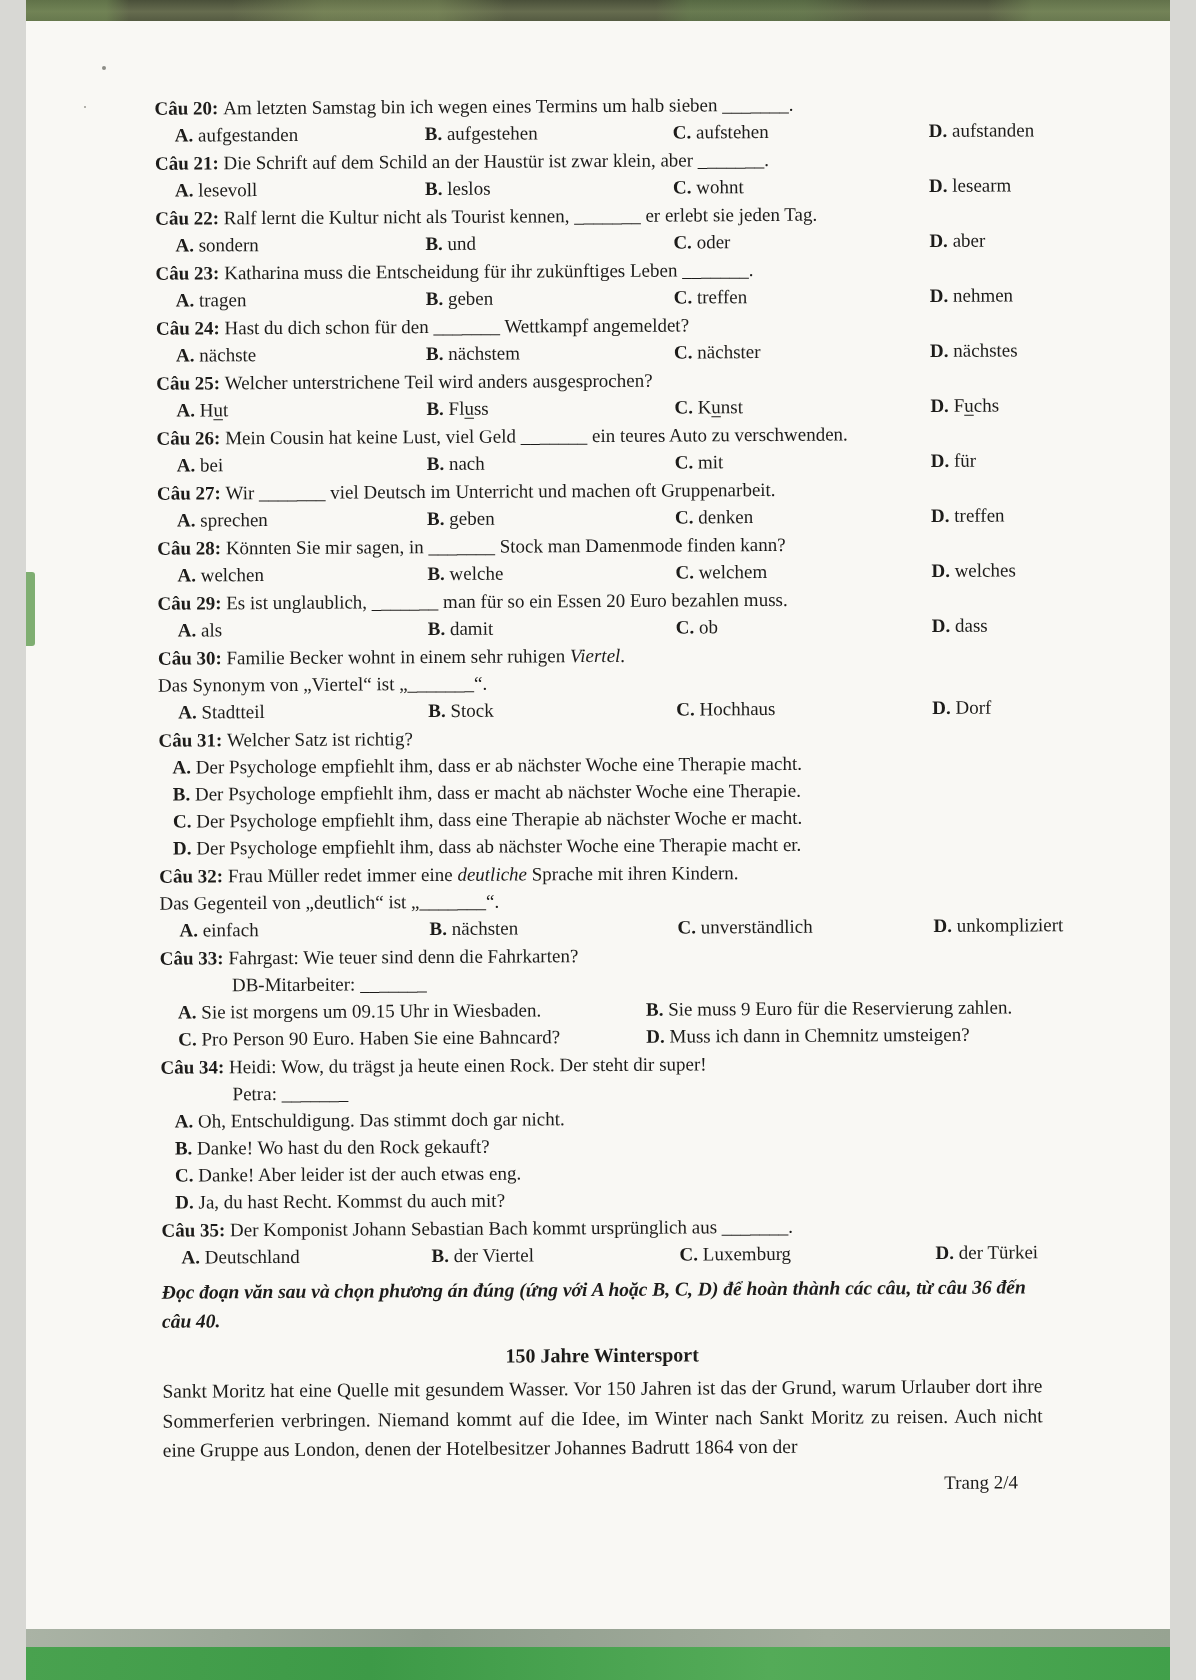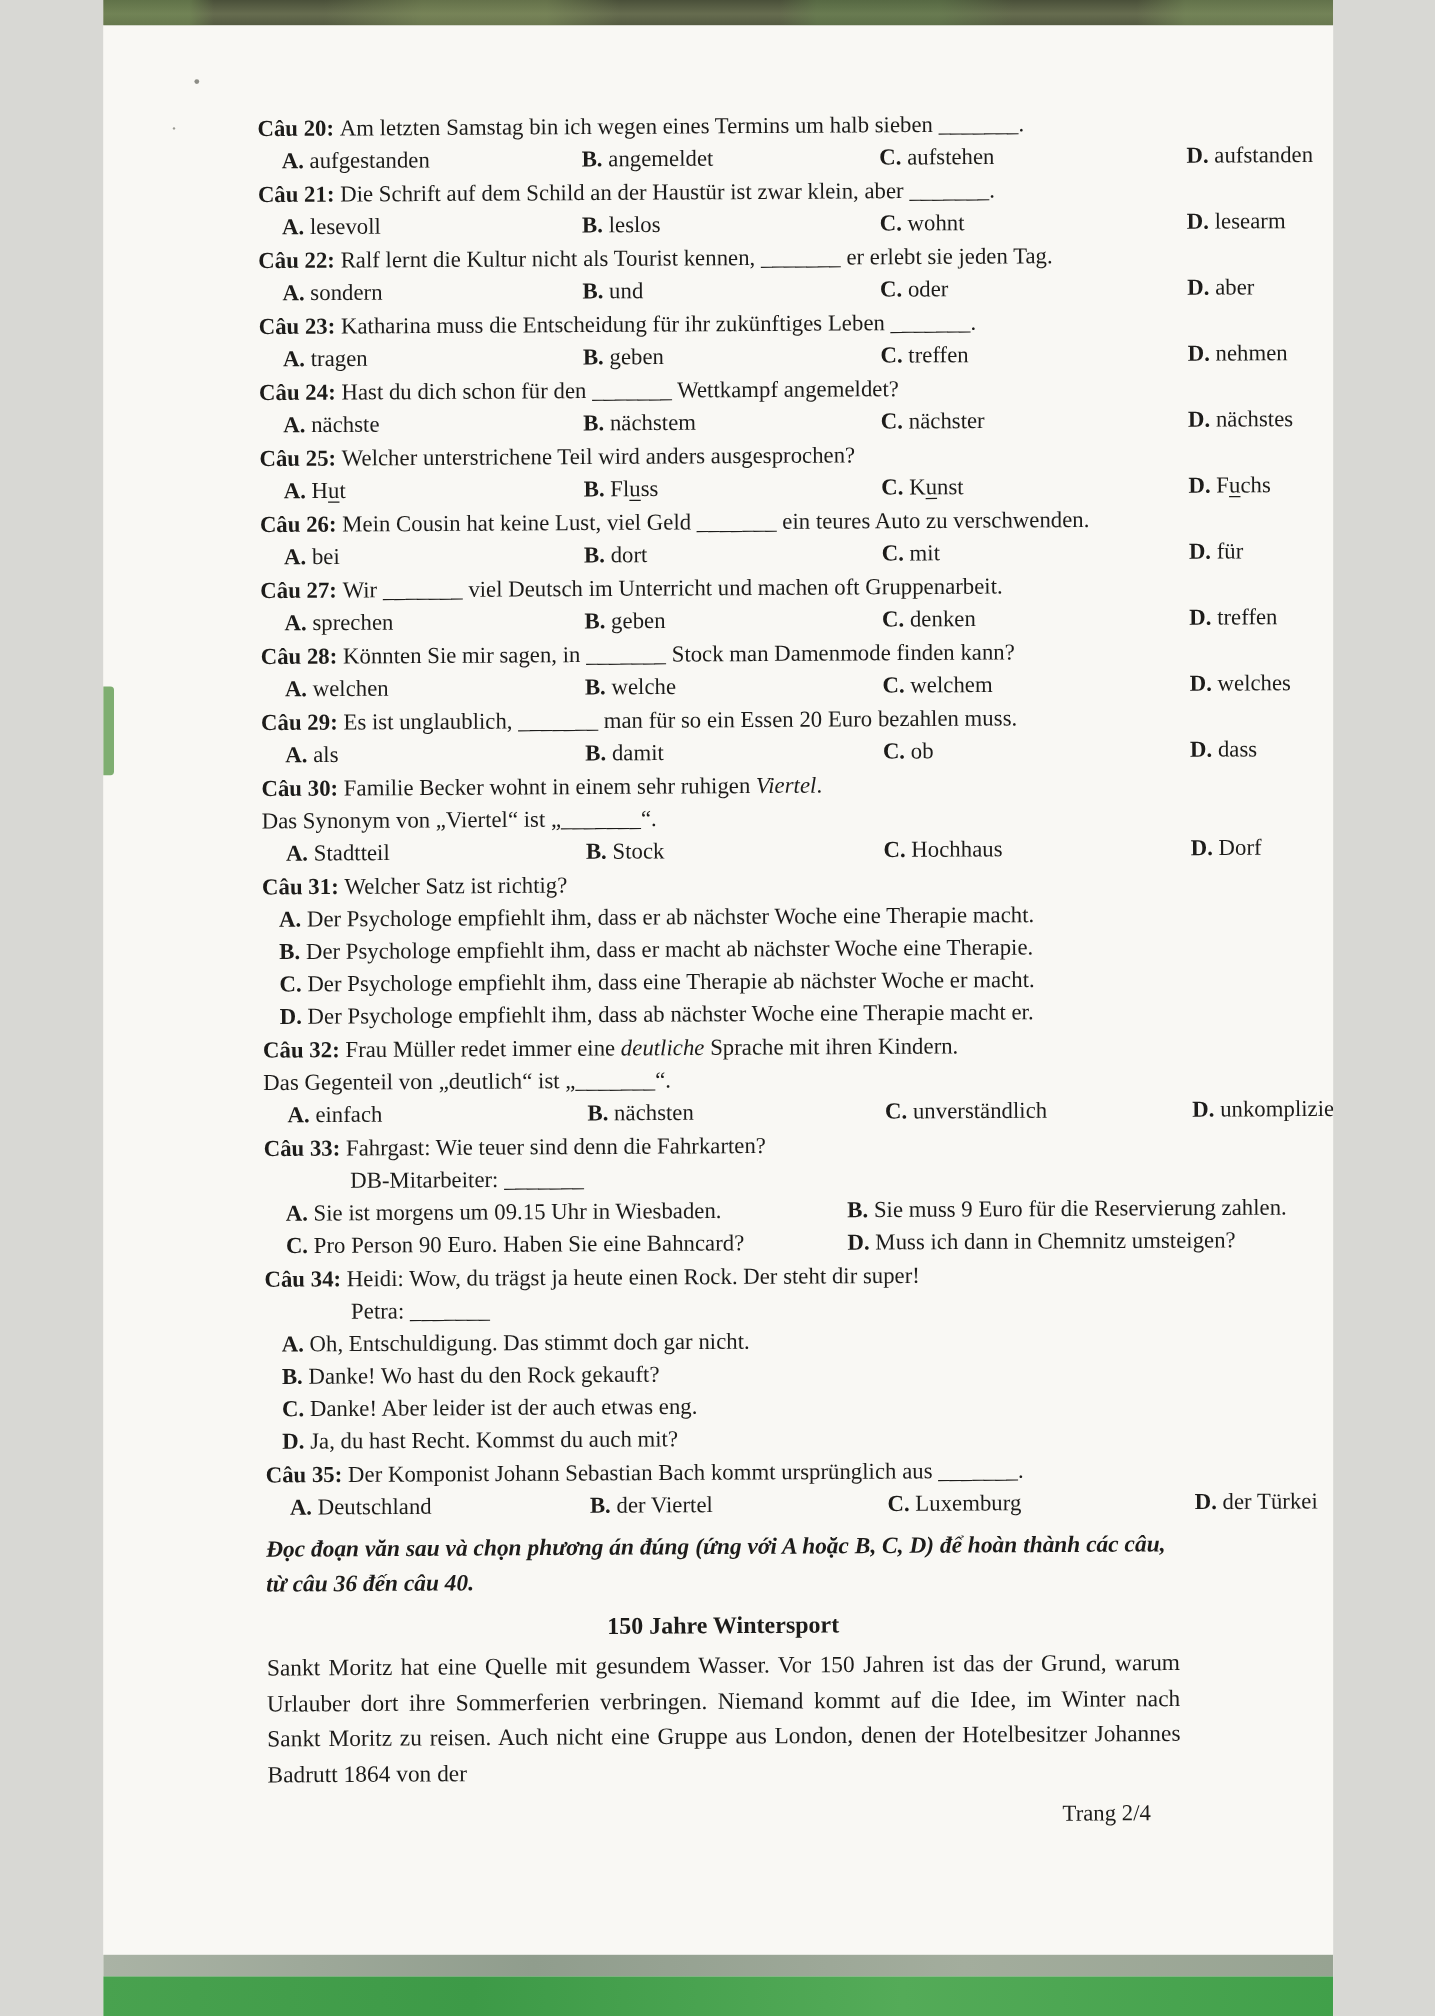--- a/index.html
+++ b/index.html
@@ -1,19 +1,19 @@
 <!DOCTYPE html>
 <html><head>
 <meta charset="utf-8">
 <style>
   * { margin:0; padding:0; box-sizing:border-box; }
   html,body { background:#d8d8d4; }
   .page {
     position:relative;
-    width:1025px; height:1680px;
+    width:1144px; height:1680px;
     margin:0 auto;
     background:#f9f8f4;
     font-family:"Liberation Serif","DejaVu Serif",serif;
     color:#1d1c1a;
     overflow:hidden;
   }
   
   .band-top {
     position:absolute; top:0; left:0; width:100%; height:21px;
     background:
@@ -94,21 +94,21 @@
   <div class="band-top"></div>
   <div class="speck"></div>
   <div class="mark-left"></div>
 
   <div class="content">
     <div id="questions">
         <div class="question">
           <div class="q-line"><span class="bold">Câu 20: </span><span>Am letzten Samstag bin ich wegen eines Termins um halb sieben _______.</span></div>
           <div class="options row4">
             <div class="option"><span class="bold">A. </span><span>aufgestanden</span></div>
-            <div class="option"><span class="bold">B. </span><span>angemeldet</span></div>
+            <div class="option"><span class="bold">B. </span><span>aufgestehen</span></div>
             <div class="option"><span class="bold">C. </span><span>aufstehen</span></div>
             <div class="option"><span class="bold">D. </span><span>aufstanden</span></div>
           </div>
         </div>
         <div class="question">
           <div class="q-line"><span class="bold">Câu 21: </span><span>Die Schrift auf dem Schild an der Haustür ist zwar klein, aber _______.</span></div>
           <div class="options row4">
             <div class="option"><span class="bold">A. </span><span>lesevoll</span></div>
             <div class="option"><span class="bold">B. </span><span>leslos</span></div>
             <div class="option"><span class="bold">C. </span><span>wohnt</span></div>
@@ -148,21 +148,21 @@
             <div class="option"><span class="bold">A. </span><span>H</span><span class="ul">u</span><span>t</span></div>
             <div class="option"><span class="bold">B. </span><span>Fl</span><span class="ul">u</span><span>ss</span></div>
             <div class="option"><span class="bold">C. </span><span>K</span><span class="ul">u</span><span>nst</span></div>
             <div class="option"><span class="bold">D. </span><span>F</span><span class="ul">u</span><span>chs</span></div>
           </div>
         </div>
         <div class="question">
           <div class="q-line"><span class="bold">Câu 26: </span><span>Mein Cousin hat keine Lust, viel Geld _______ ein teures Auto zu verschwenden.</span></div>
           <div class="options row4">
             <div class="option"><span class="bold">A. </span><span>bei</span></div>
-            <div class="option"><span class="bold">B. </span><span>dort</span></div>
+            <div class="option"><span class="bold">B. </span><span>nach</span></div>
             <div class="option"><span class="bold">C. </span><span>mit</span></div>
             <div class="option"><span class="bold">D. </span><span>für</span></div>
           </div>
         </div>
         <div class="question">
           <div class="q-line"><span class="bold">Câu 27: </span><span>Wir _______ viel Deutsch im Unterricht und machen oft Gruppenarbeit.</span></div>
           <div class="options row4">
             <div class="option"><span class="bold">A. </span><span>sprechen</span></div>
             <div class="option"><span class="bold">B. </span><span>geben</span></div>
             <div class="option"><span class="bold">C. </span><span>denken</span></div>

